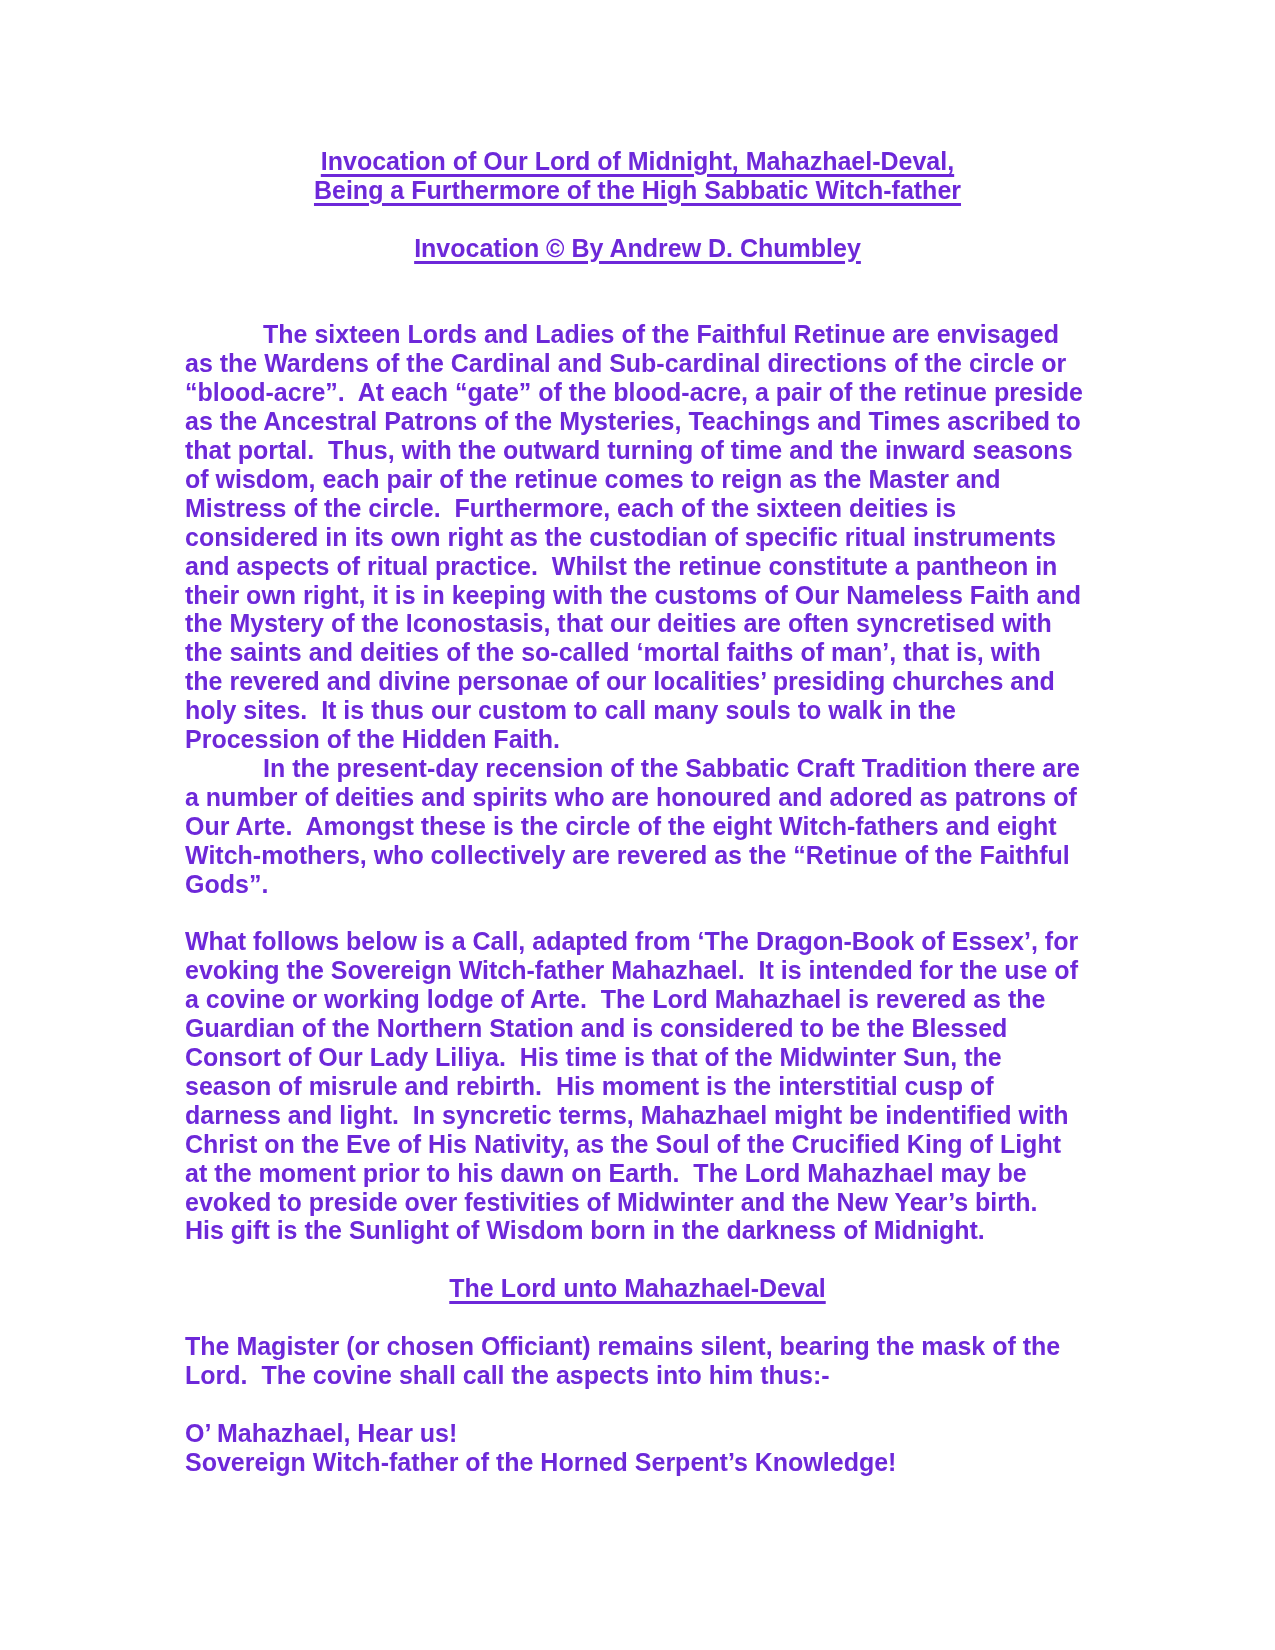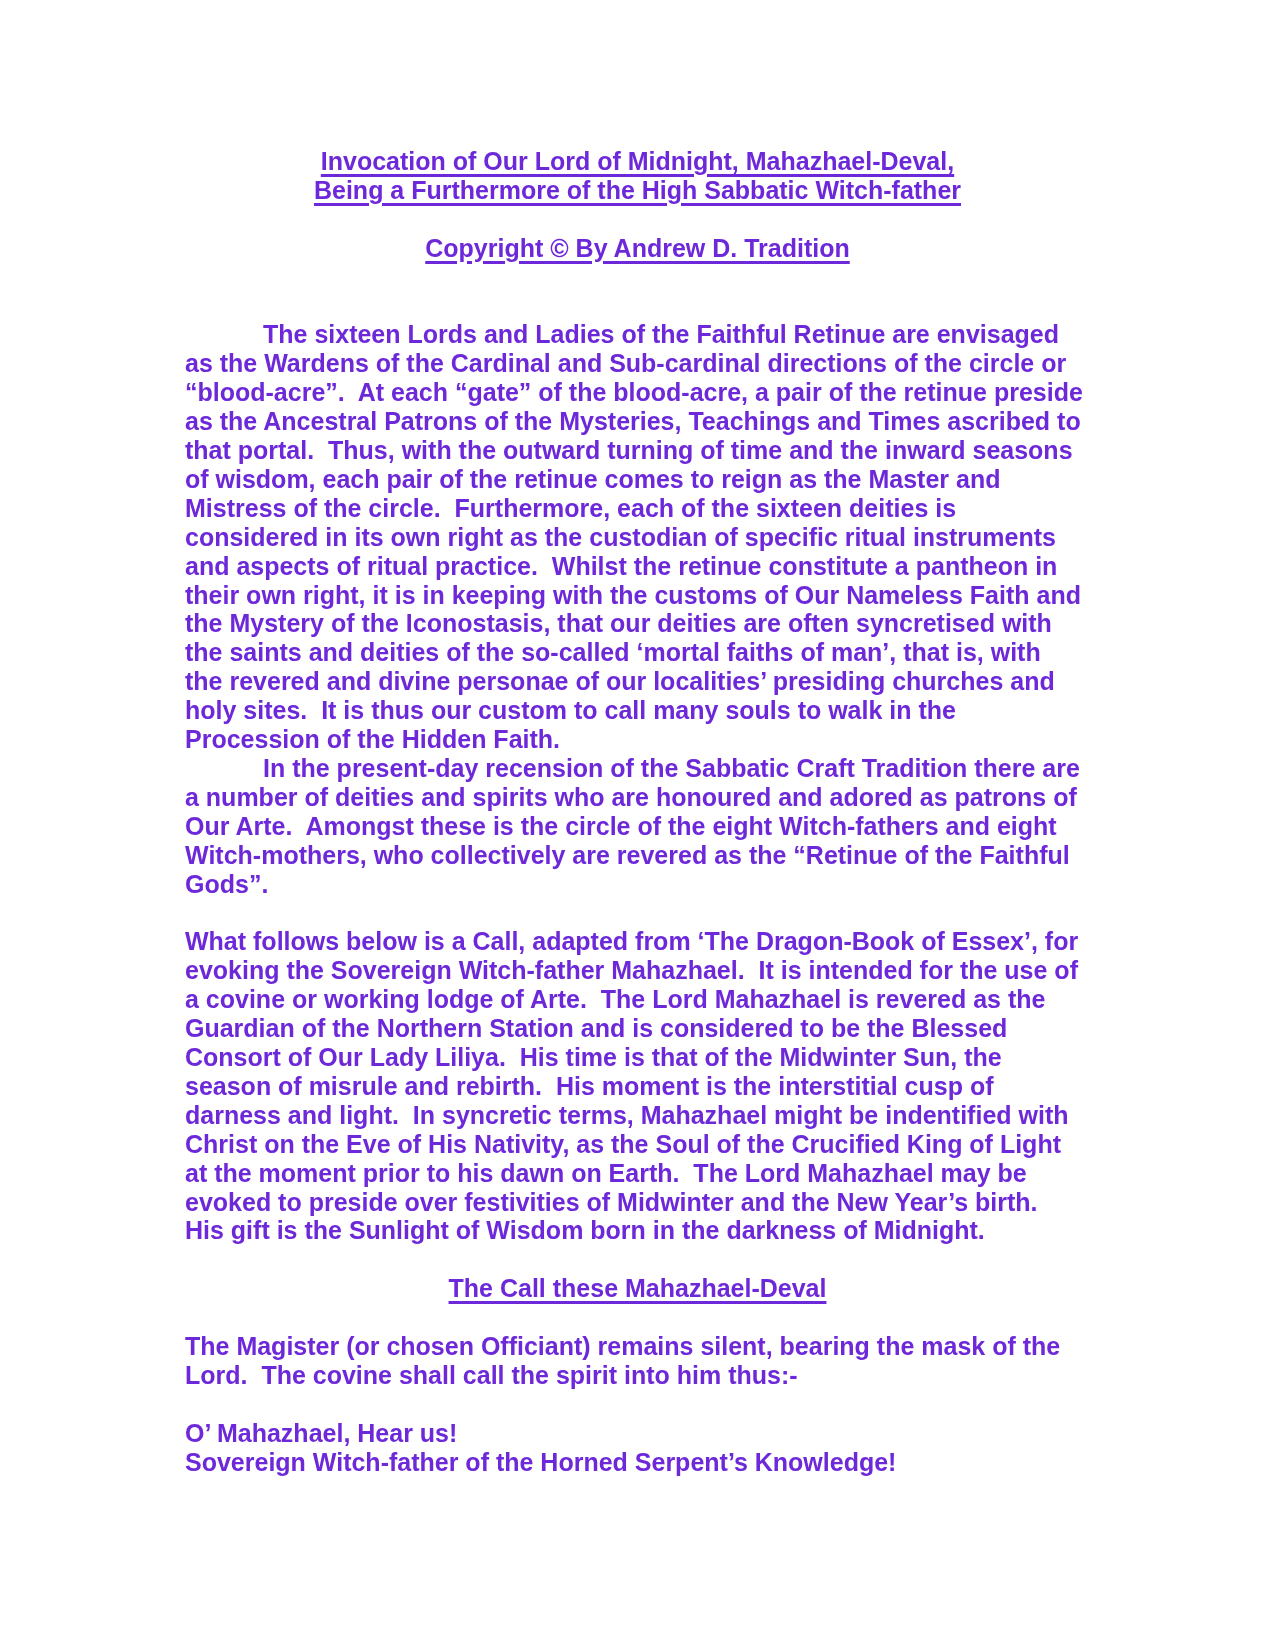--- a/index.html
+++ b/index.html
@@ -56,21 +56,21 @@
 
 <div class="page">
   <div class="doc">
 
     <div class="center underline">Invocation of Our Lord of Midnight, Mahazhael-Deval,</div>
 
     <div class="center underline">Being a Furthermore of the High Sabbatic Witch-father</div>
 
     <div class="gap"></div>
 
-    <div class="center underline">Copyright © By Andrew D. Tradition</div>
+    <div class="center underline">Invocation © By Andrew D. Chumbley</div>
 
     <div class="gap2"></div>
 
     <div class="para indent">The sixteen Lords and Ladies of the Faithful Retinue are envisaged
 as the Wardens of the Cardinal and Sub-cardinal directions of the circle or
 “blood-acre”.  At each “gate” of the blood-acre, a pair of the retinue preside
 as the Ancestral Patrons of the Mysteries, Teachings and Times ascribed to
 that portal.  Thus, with the outward turning of time and the inward seasons
 of wisdom, each pair of the retinue comes to reign as the Master and
 Mistress of the circle.  Furthermore, each of the sixteen deities is
@@ -98,26 +98,26 @@
 Consort of Our Lady Liliya.  His time is that of the Midwinter Sun, the
 season of misrule and rebirth.  His moment is the interstitial cusp of
 darness and light.  In syncretic terms, Mahazhael might be indentified with
 Christ on the Eve of His Nativity, as the Soul of the Crucified King of Light
 at the moment prior to his dawn on Earth.  The Lord Mahazhael may be
 evoked to preside over festivities of Midwinter and the New Year’s birth.
 His gift is the Sunlight of Wisdom born in the darkness of Midnight.</div>
 
     <div class="gap"></div>
 
-    <div class="center underline">The Call these Mahazhael-Deval</div>
+    <div class="center underline">The Lord unto Mahazhael-Deval</div>
 
     <div class="gap"></div>
 
     <div class="para">The Magister (or chosen Officiant) remains silent, bearing the mask of the
-Lord.  The covine shall call the spirit into him thus:-</div>
+Lord.  The covine shall call the aspects into him thus:-</div>
 
     <div class="gap"></div>
 
     <div class="para">O’ Mahazhael, Hear us!
 Sovereign Witch-father of the Horned Serpent’s Knowledge!</div>
 
   </div>
 </div>
 
 </body></html>

